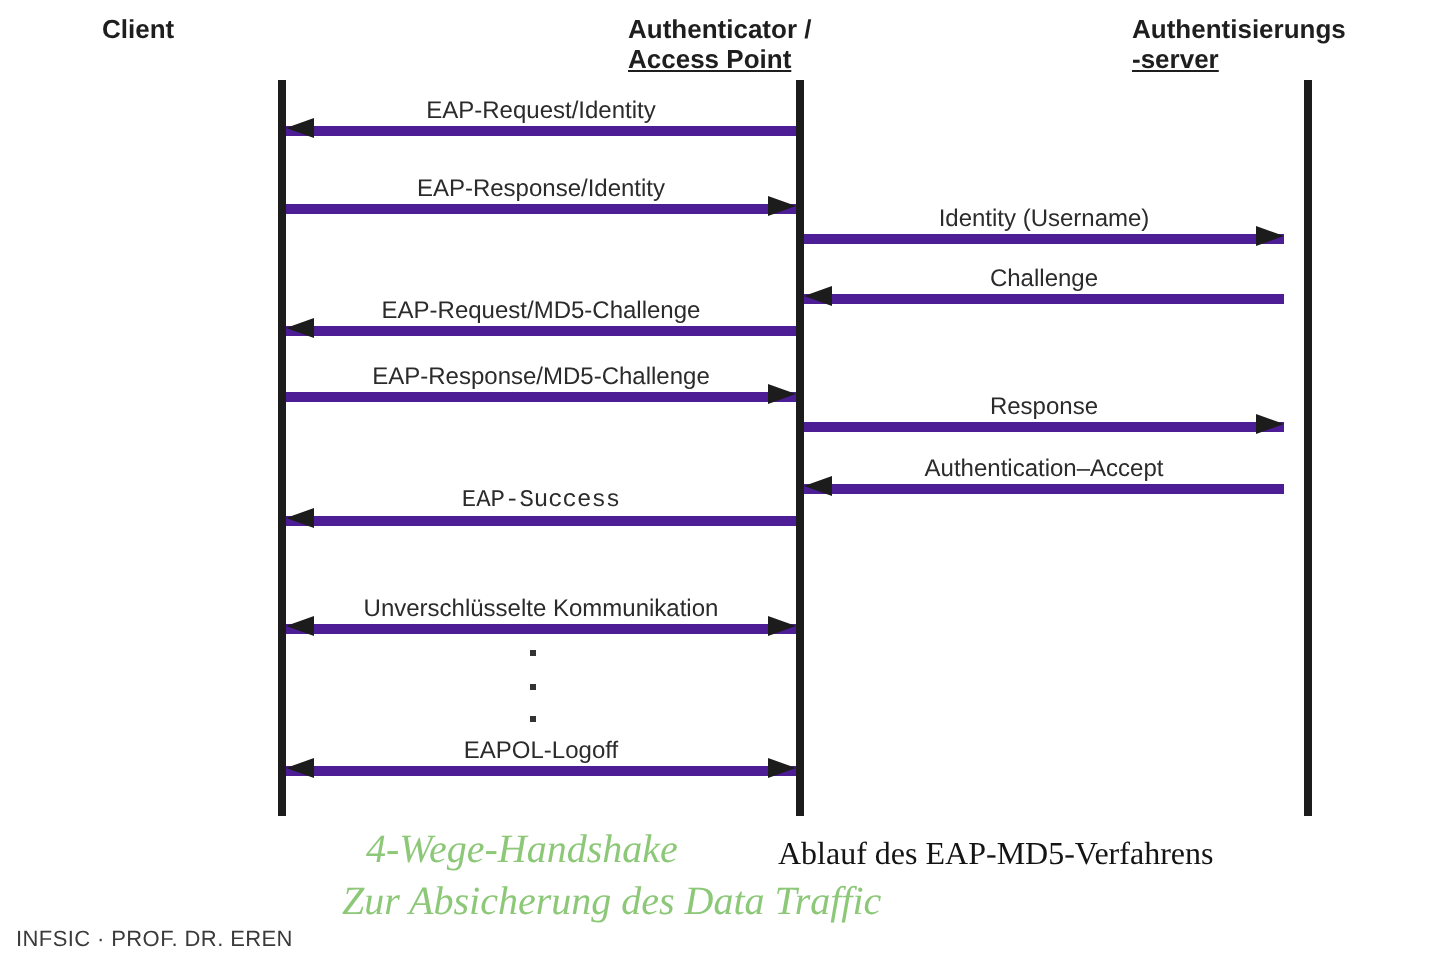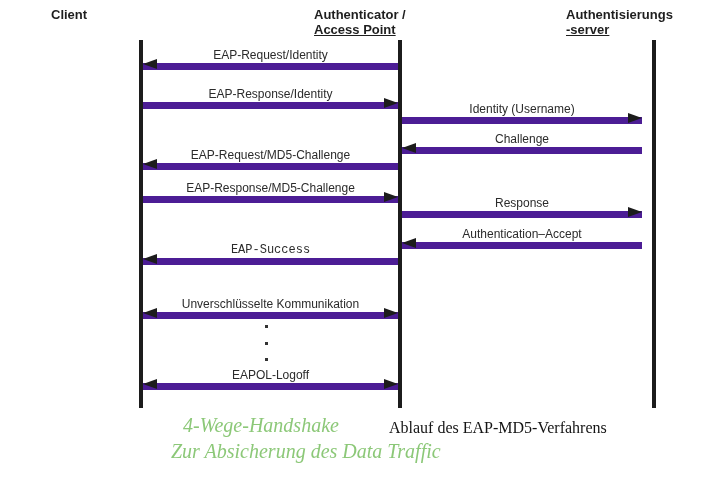--- a/index.html
+++ b/index.html
@@ -12,21 +12,21 @@
     position:absolute; top:7px; width:180px; text-align:left;
     font-size:13px; font-weight:bold; color:#1e1e1e; line-height:15px;
   }
   .actor .l2 { display:block;text-decoration:underline; }
   
   .lifeline {
     position:absolute; top:40px; height:368px; width:4px; background:#1c1c1c;
   }
   
   .msg {
-    position:absolute; height:17px; border-bottom:7px solid #4c1d95;
+    position:absolute; height:17px; border-bottom:5px solid #4c1d95;
   }
   .lane-l { left:143px; width:255px; }
   .lane-r { left:402px; width:240px; }
   .msg .lbl {
     position:absolute; left:0; right:0; bottom:1px; text-align:center;
     font-size:12px; color:#2b2b2b; white-space:nowrap;
   }
   .head {
     position:absolute; width:0; height:0; bottom:-6px;
     border-top:5px solid transparent; border-bottom:5px solid transparent;
@@ -119,14 +119,15 @@
   </div>
 
   <div class="dot" style="top:325px;"></div>
   <div class="dot" style="top:342px;"></div>
   <div class="dot" style="top:358px;"></div>
 
   <div class="green-caption" style="left:183px; top:414px;">4-Wege-Handshake</div>
   <div class="black-caption" style="left:389px; top:419px;">Ablauf des EAP-MD5-Verfahrens</div>
   <div class="green-caption" style="left:171px; top:440px;">Zur Absicherung des Data Traffic</div>
 
+  <div class="footer-text">INFSIC · PROF. DR. EREN</div>
 
 </div>
 
 </body></html>

